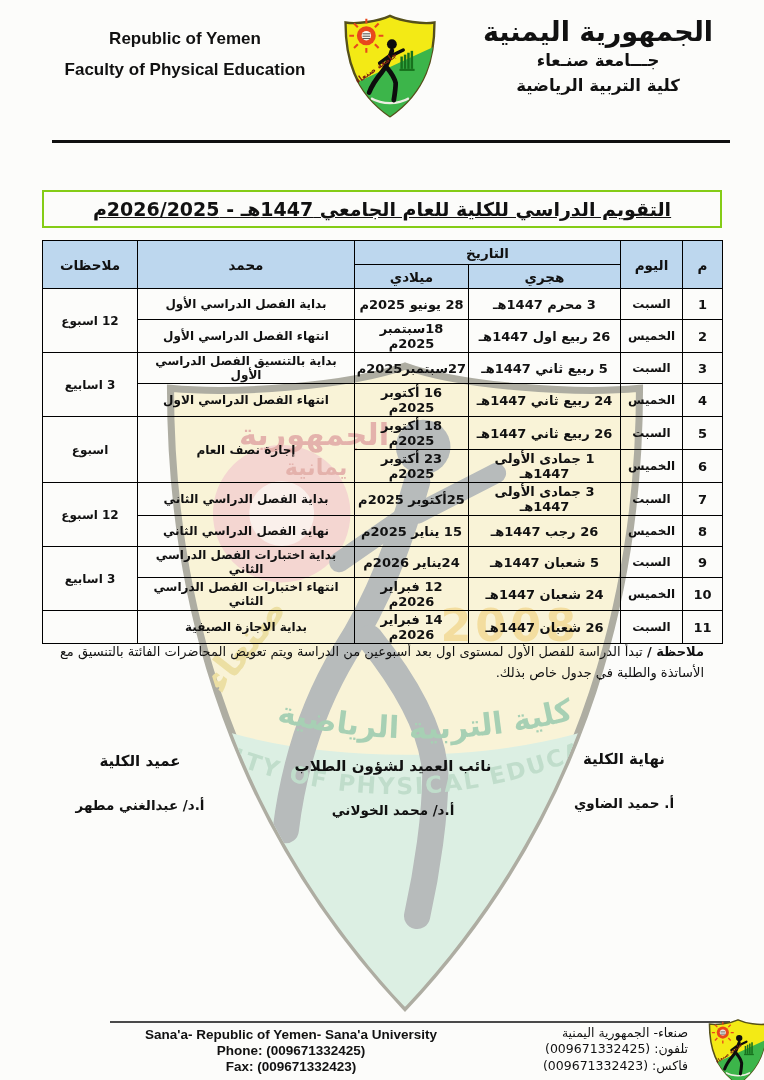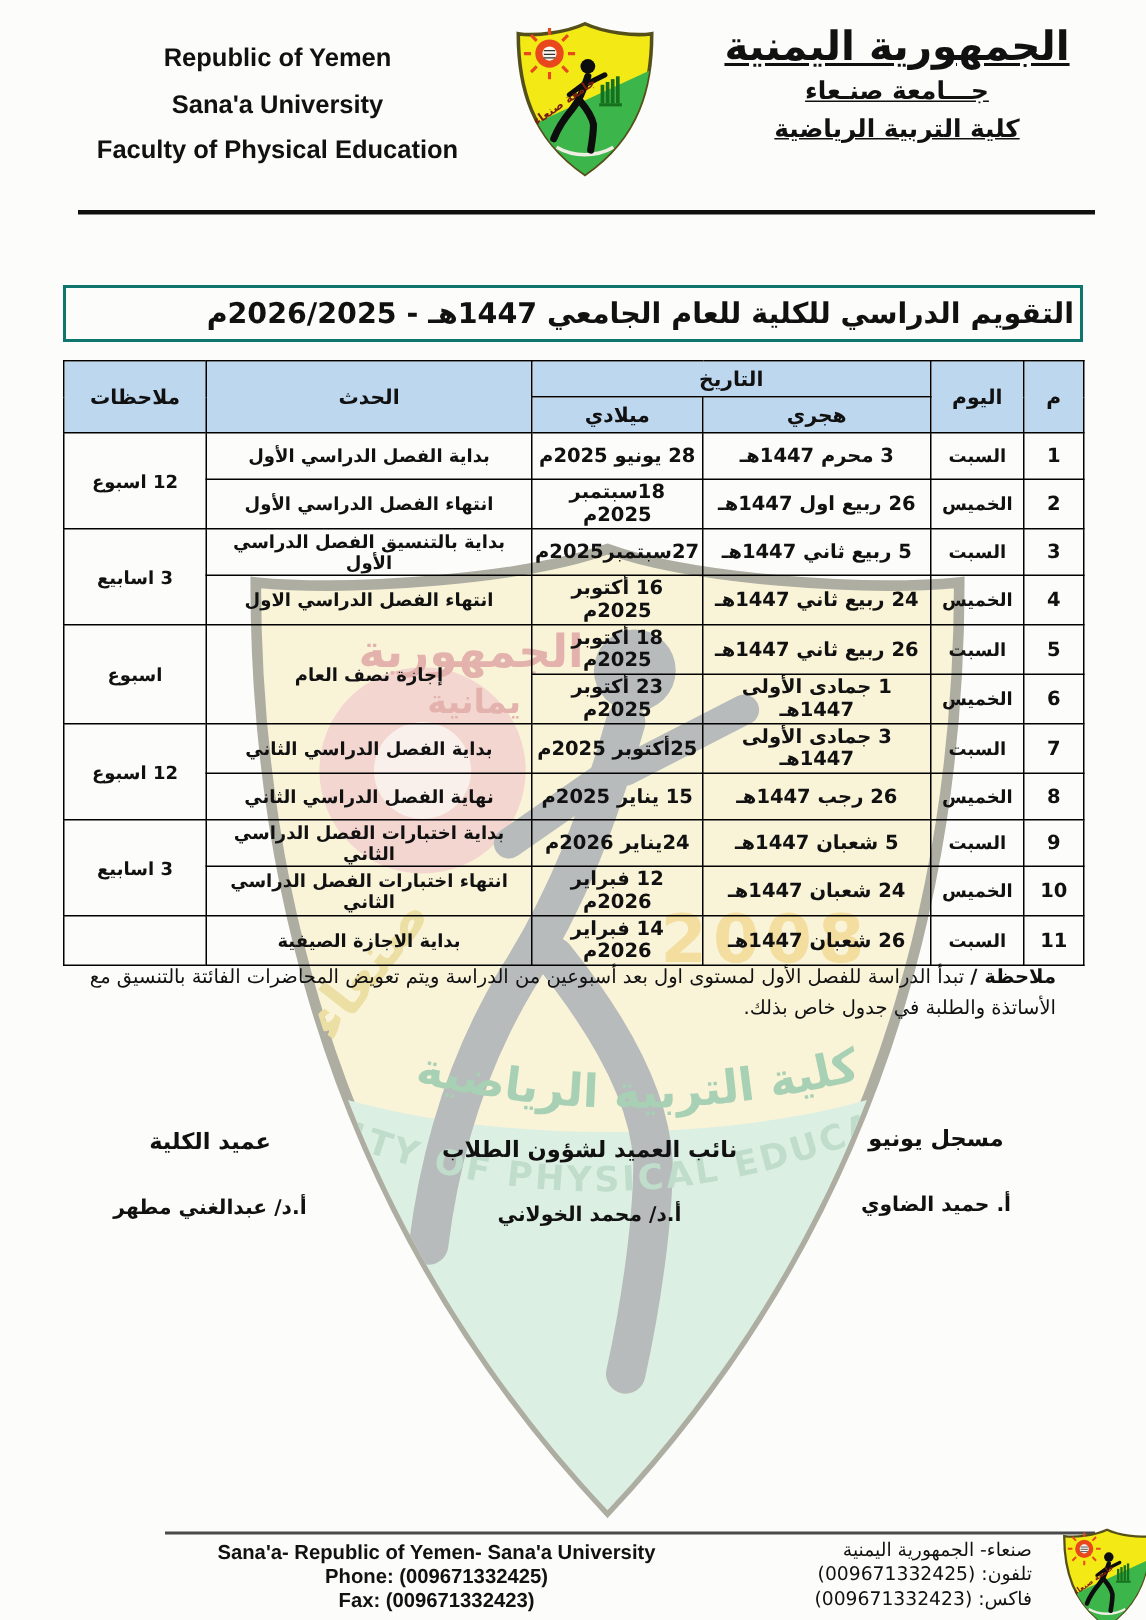--- a/index.html
+++ b/index.html
@@ -8,29 +8,29 @@
     background:#fcfcfa;overflow:hidden;
     font-family:"DejaVu Sans",sans-serif;color:#111;
   }
   .watermark{position:absolute;left:155px;top:360px;width:500px;height:655px;z-index:0;opacity:.8;pointer-events:none;}
   .content{position:absolute;inset:0;z-index:1;}
 
   
   .header-en{position:absolute;top:24px;left:52px;width:266px;text-align:center;
     font-family:Liberation Sans, sans-serif;font-weight:bold;font-size:17px;line-height:1.8;}
   .header-logo{position:absolute;top:13px;left:340px;width:100px;height:106px;}
-  .header-ar{position:absolute;top:14px;right:38px;width:256px;text-align:center;direction:rtl;text-decoration:underline;}
+  .header-ar{position:absolute;top:14px;right:38px;width:256px;text-align:center;direction:rtl;}
   .header-ar .calligraphy{font-size:27px;font-weight:bold;line-height:1.3;letter-spacing:-1px;}
   .header-ar .ar-line{font-size:16.5px;font-weight:bold;line-height:1.5;}
   .divider{position:absolute;top:140px;left:52px;width:678px;height:2.5px;background:#101010;}
 
   
   .title-box{position:absolute;top:190px;left:42px;width:680px;box-sizing:border-box;
-    border:2px solid #0f766e;text-align:right;direction:rtl;font-weight:bold;font-size:19px;
-    padding:6px 4px;background:transparent;}
+    border:2px solid #84cc16;text-align:center;direction:rtl;font-weight:bold;font-size:19px;
+    padding:6px 4px;background:transparent;text-decoration:underline;}
 
   
   .cal-table{position:absolute;top:240px;left:42px;width:680px;border-collapse:collapse;
     table-layout:fixed;direction:rtl;}
   .cal-table th,.cal-table td{border:1.8px solid #000;font-weight:bold;text-align:center;
     padding:1px 2px;overflow:hidden;background:transparent;}
   .cal-table thead th{background:#BDD7EE;font-size:13.5px;height:21px;}
   .cal-table tbody td{font-size:12px;height:28px;}
   .cal-table td.c-hijri,.cal-table td.c-greg{font-size:13px;}
   .cal-table td.c-num{font-size:13px;}
@@ -138,21 +138,20 @@
           <textPath href="#arcEn" startOffset="50%" text-anchor="middle">FACULTY OF PHYSICAL EDUCATION</textPath>
         </text>
       </g>
     </svg>
   </div>
 
   <div class="content">
 
     <div class="header-en">
       <div>Republic of Yemen</div>
-      <div>Sana'a University</div>
       <div>Faculty of Physical Education</div>
     </div>
 
     <div class="header-logo">
       <svg viewBox="0 0 100 112" width="100" height="106">
           <use href="#uni-logo"></use>
         </svg>
     </div>
 
     <div class="header-ar">
@@ -172,21 +171,21 @@
           <col style="width:152px">
         <col style="width:114px">
           <col style="width:217px">
           <col style="width:95px">
       </colgroup>
       <thead>
         <tr>
           <th rowspan="2">م</th>
           <th rowspan="2">اليوم</th>
           <th colspan="2">التاريخ</th>
-          <th rowspan="2">الحدث</th>
+          <th rowspan="2">محمد</th>
           <th rowspan="2">ملاحظات</th>
         </tr>
         <tr>
           <th>هجري</th>
           <th>ميلادي</th>
         </tr>
       </thead>
       <tbody>
         <tr>
           <td class="c-num">1</td>
@@ -272,21 +271,21 @@
         </tr>
       </tbody>
     </table>
 
     <p class="note">
       <span class="note-label">ملاحظة /</span>
       <span>تبدأ الدراسة للفصل الأول لمستوى اول بعد أسبوعين من الدراسة ويتم تعويض المحاضرات الفائتة بالتنسيق مع الأساتذة والطلبة في جدول خاص بذلك.</span>
     </p>
 
     <div class="sig sig-registrar">
-      <div class="sig-title">مسجل يونيو</div>
+      <div class="sig-title">نهاية الكلية</div>
       <div class="sig-name">أ.  حميد الضاوي</div>
     </div>
     <div class="sig sig-vice">
       <div class="sig-title">نائب العميد لشؤون الطلاب</div>
       <div class="sig-name">أ.د/ محمد الخولاني</div>
     </div>
     <div class="sig sig-dean">
       <div class="sig-title">عميد الكلية</div>
       <div class="sig-name">أ.د/ عبدالغني مطهر</div>
     </div>

